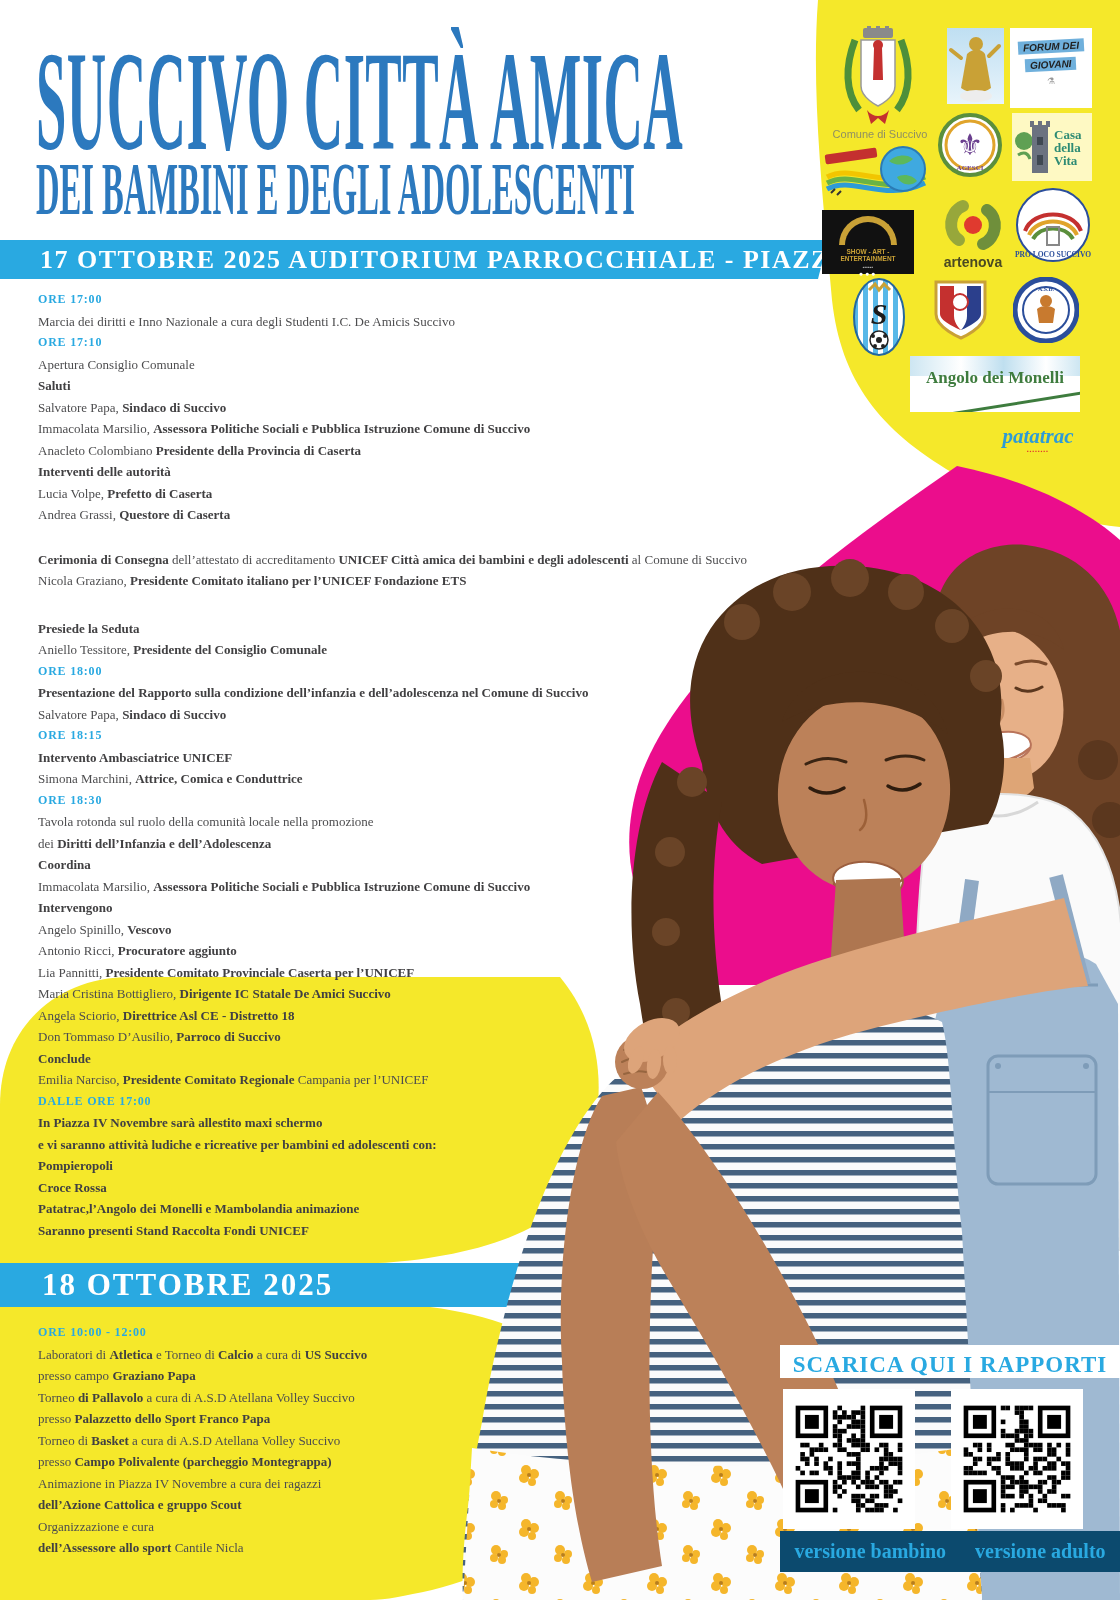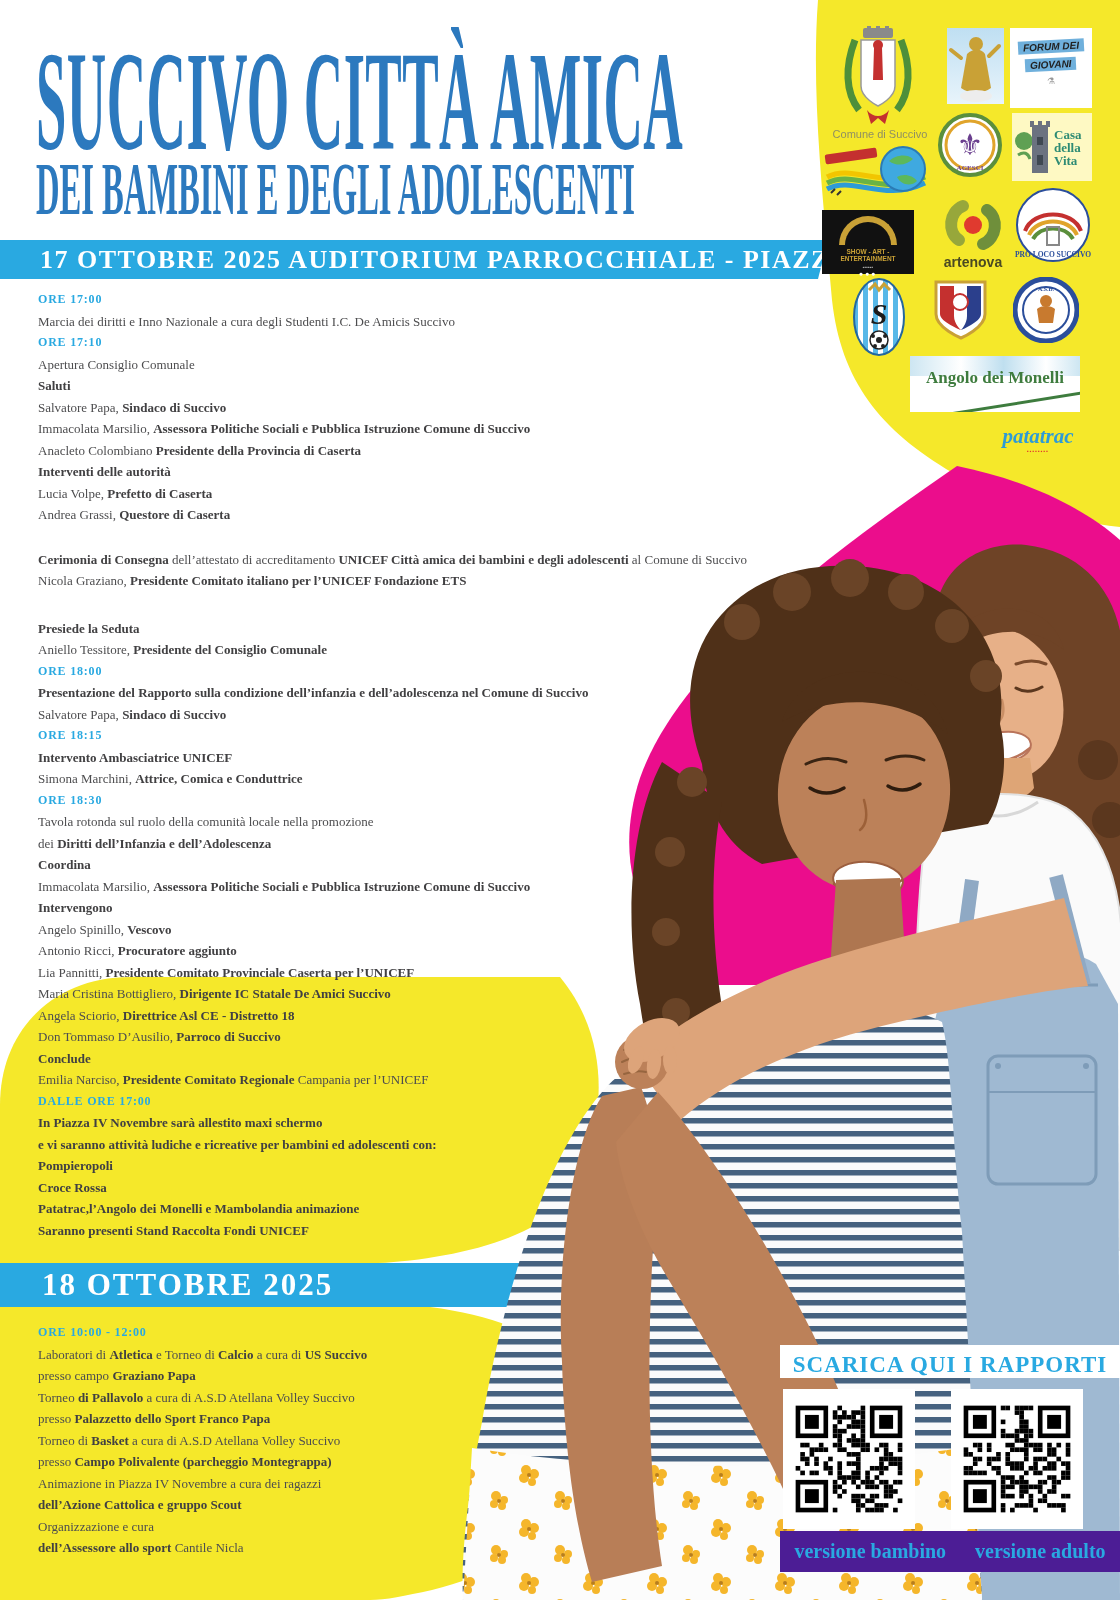--- a/index.html
+++ b/index.html
@@ -61,21 +61,21 @@
   .patatrac{font-style:italic;font-weight:bold;font-size:21px;color:#2E9BD6;text-align:center;}
   .patatrac small{display:block;font-size:5px;color:#E03A2F;letter-spacing:1px;font-style:normal;}
 
   
   .dl-head{position:absolute;left:780px;top:1345px;width:340px;height:33px;background:#fff;z-index:7;
            display:flex;align-items:flex-end;justify-content:center;}
   .dl-head span{color:#29A9E1;font-weight:bold;font-size:23px;letter-spacing:1px;white-space:nowrap;}
   .qr-card{position:absolute;width:132px;height:140px;background:#fff;z-index:7;display:flex;
            align-items:center;justify-content:center;}
   .qr-l{left:783px;top:1389px;} .qr-r{left:951px;top:1389px;}
-  .dl-labels{position:absolute;left:780px;top:1531px;width:340px;height:41px;background:#4c1d95;z-index:7;
+  .dl-labels{position:absolute;left:780px;top:1531px;width:340px;height:41px;background:#0c4a6e;z-index:7;
              display:flex;align-items:center;justify-content:space-around;}
   .dl-labels span{color:#29A9E1;font-weight:bold;font-size:20px;white-space:nowrap;}
 </style>
 </head>
 <body>
 
 <div class="poster">
 
   <svg class="blobs" width="1120" height="1600" viewBox="0 0 1120 1600">
 

